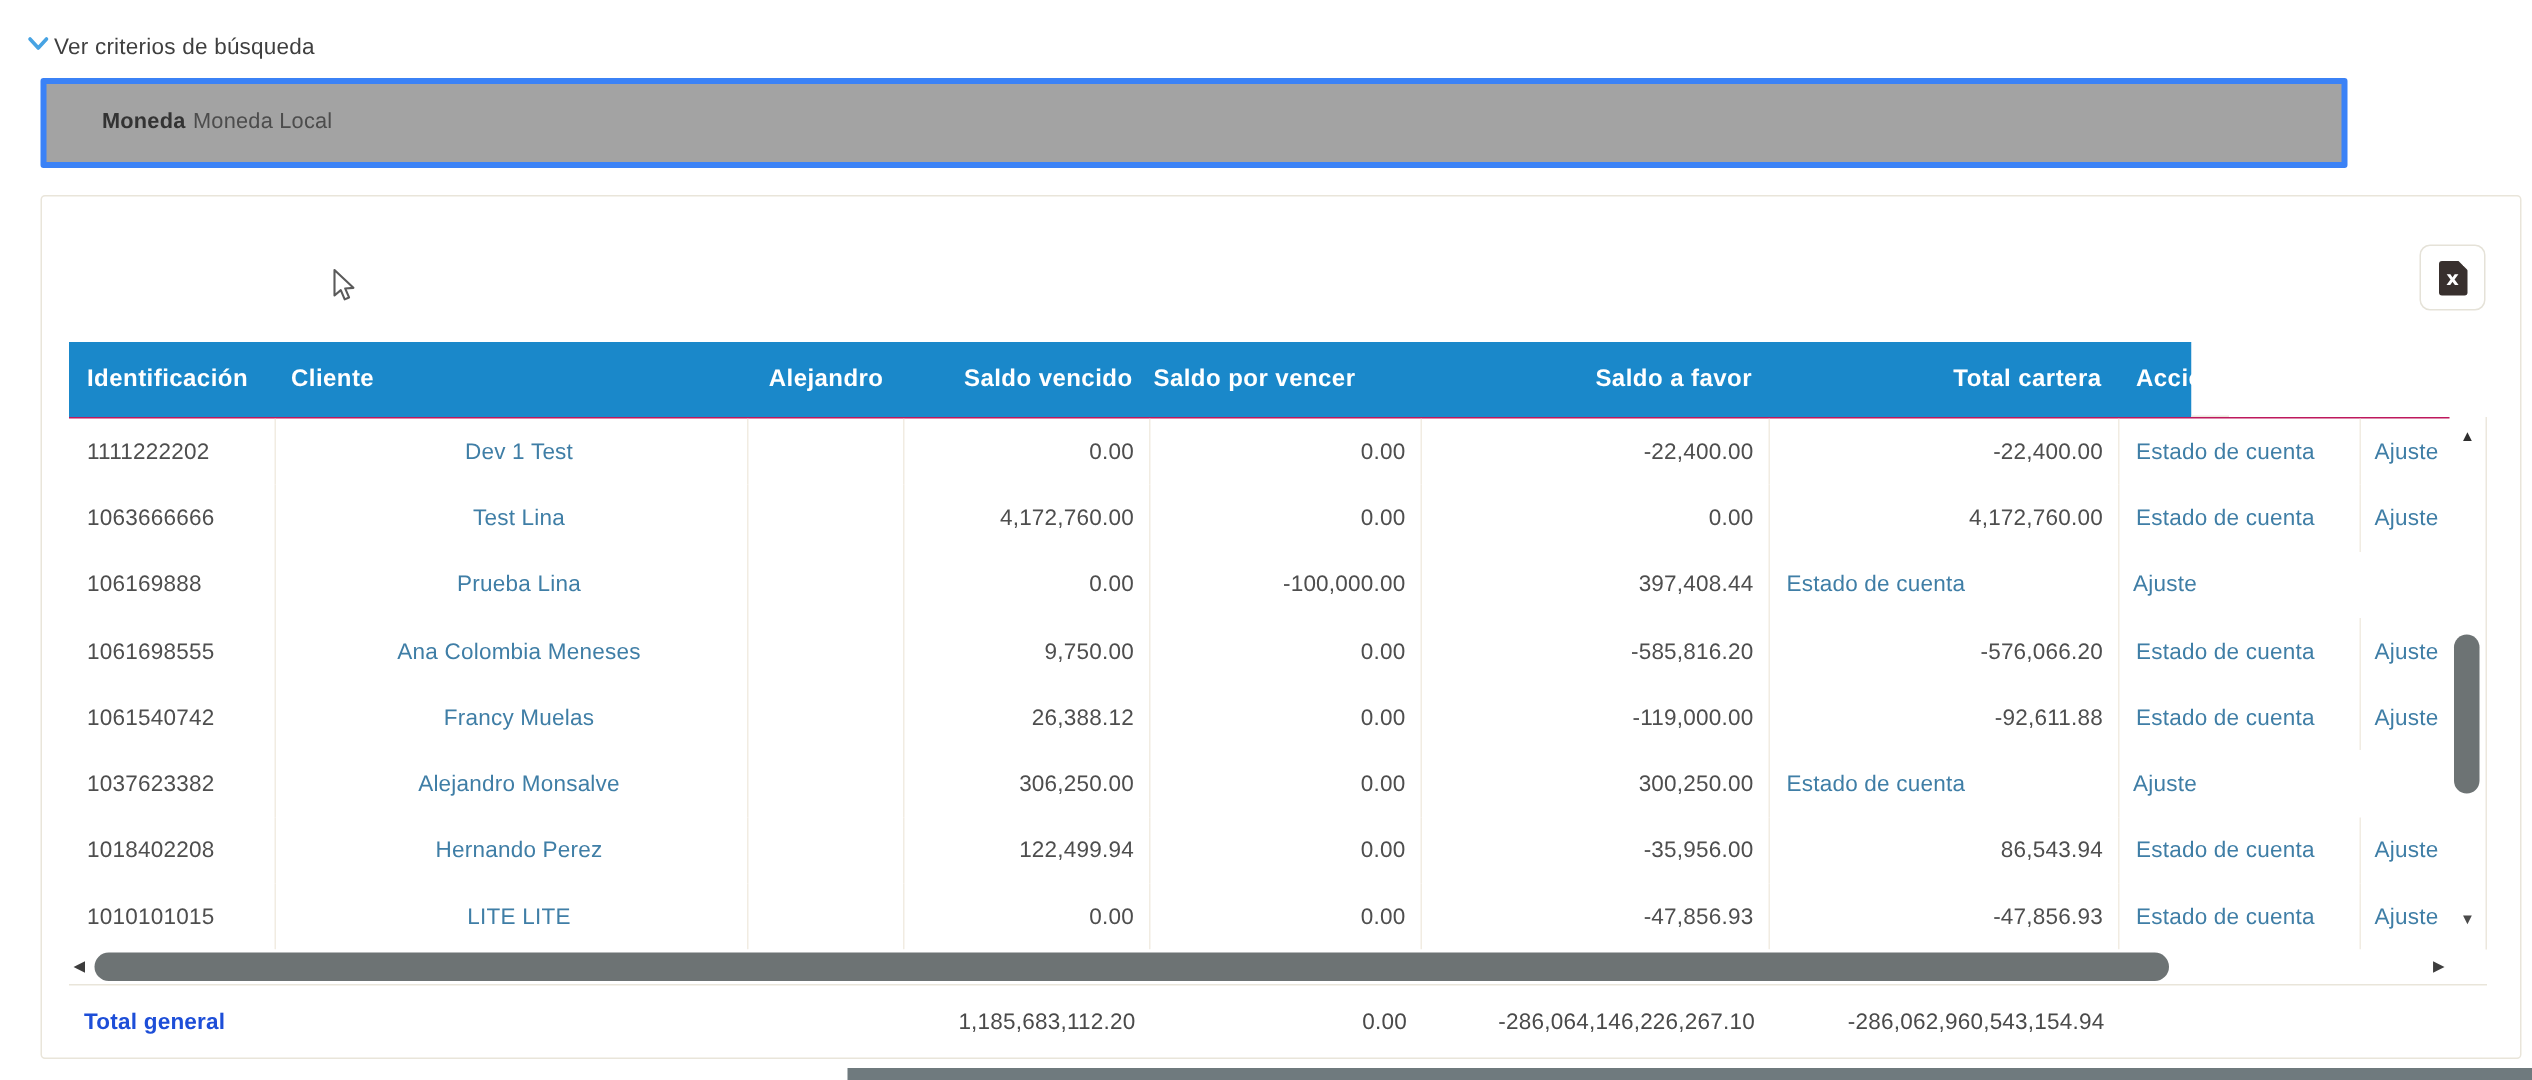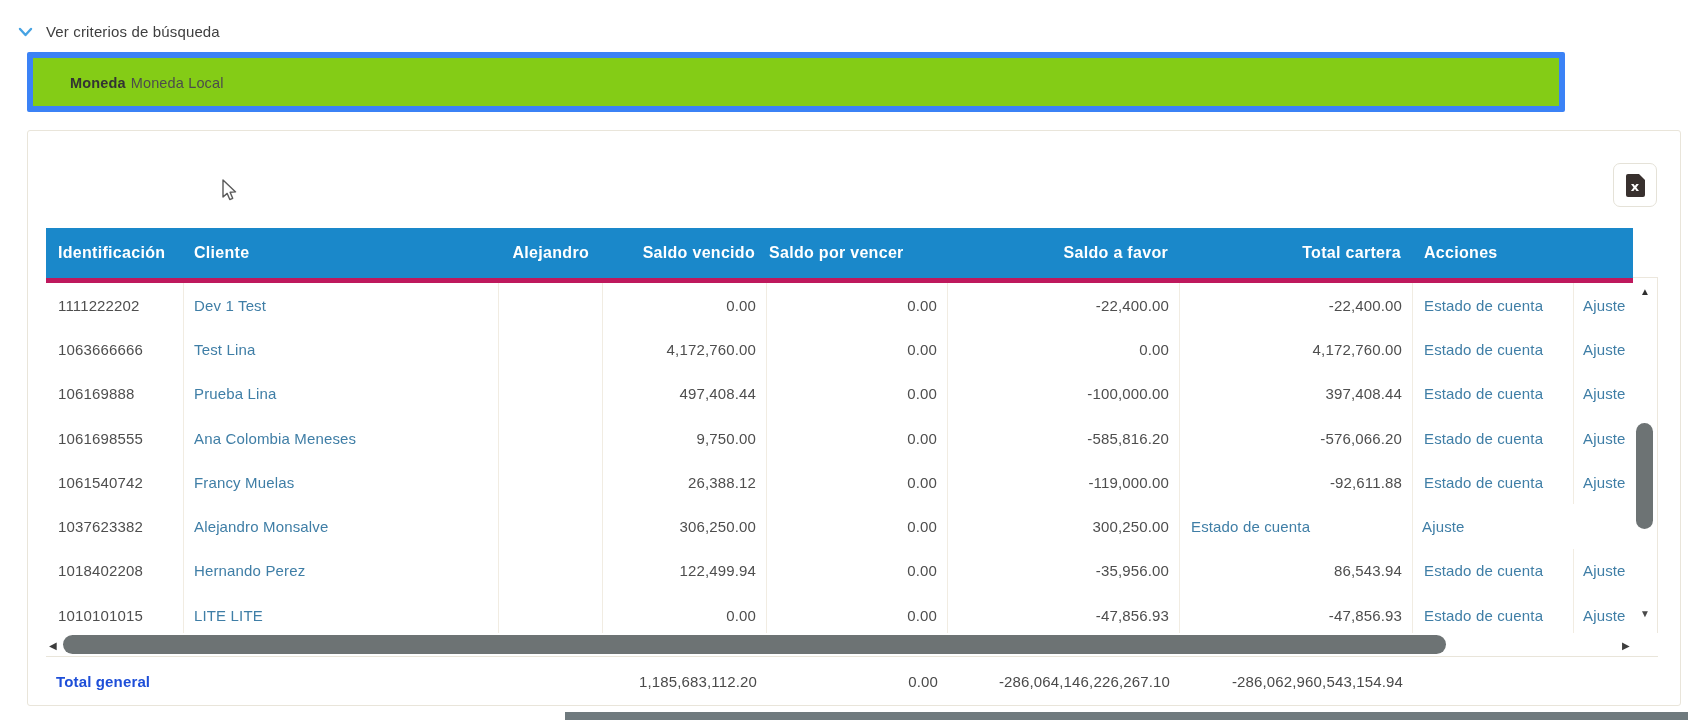--- a/index.html
+++ b/index.html
@@ -3,58 +3,58 @@
 <meta charset="utf-8">
 <style>
   * { margin:0; padding:0; box-sizing:border-box; }
   html,body { width:1688px; height:720px; }
   body {
     position:relative; background:#ffffff; overflow:hidden;
     font-family:"Liberation Sans","DejaVu Sans",sans-serif;
     color:#4e4e4e; letter-spacing:.15px;
   }
   
-  .criteria-toggle { position:absolute; left:18px; top:23px; display:flex; align-items:center; gap:13px;
+  .criteria-toggle { position:absolute; left:18px; top:23px; display:flex; gap:3px;
     font-size:15px; color:#3f3f3f; cursor:pointer; }
   .criteria-box { position:absolute; left:27px; top:52px; width:1538px; height:60px;
-    background:#84cc16; border:6px solid #3b82f6; border-radius:2px; padding:17px 0 0 37px; font-size:14.5px; }
+    background:#a3a3a3; border:4px solid #3b82f6; border-radius:2px; padding:17px 0 0 37px; font-size:14.5px; }
   .crit-label { font-weight:700; color:#333; }
   .crit-value { color:#4c4c4c; margin-left:5px; }
   
   .panel { position:absolute; left:27px; top:130px; width:1654px; height:576px;
     background:#fff; border:1px solid #e9e5da; border-radius:3px; }
   .export-btn { position:absolute; top:32px; right:23px; width:44px; height:44px; background:#fff;
     border:1px solid #e5e2d8; border-radius:7px; display:flex; align-items:center; justify-content:center; cursor:pointer; }
   .xls-icon { position:relative; width:19px; height:23px; background:#38302e; border-radius:2px;
     display:flex; align-items:center; justify-content:center; }
   .xls-icon .fold { position:absolute; top:-1px; right:-1px; width:0; height:0;
     border:4px solid; border-color:#fff #fff transparent transparent; }
   .xls-icon .xl { color:#fff; font-size:13px; font-weight:700; font-family:"DejaVu Sans",sans-serif;
     line-height:1; margin-top:3px; }
   
   .table-wrap { --cols:138px 315px 104px 164px 181px 232px 233px 161px 59px;
     position:absolute; left:18px; top:97px; width:1612px; }
   .head-flex { display:flex; }
-  .t-head { width:1587px; height:50px; background:var(--header-bg,#1a88ca); display:grid;
+  .t-head { width:1415px; height:50px; background:var(--header-bg,#1a88ca); display:grid;
     grid-template-columns:var(--cols); color:#fff; font-size:16px; font-weight:700; letter-spacing:.3px; }
   .hcell { height:100%; display:flex; align-items:center; white-space:nowrap; overflow:hidden; }
   .gutter-head { width:25px; height:50px; background:#fff; border-bottom:1px solid #ece7dd; }
   .h-id { padding-left:12px; } .h-cliente { padding-left:10px; }
   .h-sucursal { justify-content:flex-end; padding-right:14px; }
   .h-venc,.h-favor,.h-total { justify-content:flex-end; padding-right:12px; }
   .h-porv { padding-left:2px; } .h-acciones { padding-left:11px; }
   .body-flex { display:flex; height:355px; }
-  .rows { width:1587px; overflow:hidden; border-top:5px solid #be185d; }
+  .rows { width:1587px; overflow:hidden; border-top:1px solid #be185d; }
   .t-row { display:grid; grid-template-columns:var(--cols); height:44.3px; font-size:15px; }
   .t-row .cell { height:100%; display:flex; align-items:center; border-right:1px solid #f1ece2;
     overflow:hidden; white-space:nowrap; }
   .t-row .cell:last-child { border-right:none;text-align:right; }
   .cell.num { justify-content:flex-end; padding-right:10px; color:#4e4e4e; }
   .c-id { padding-left:12px; color:#4e4e4e; }
-  .c-cliente { padding-left:10px; } .c-estado { padding-left:11px; } .c-ajuste { padding-left:9px; }
+  .c-cliente { padding-left:10px;justify-content:center; } .c-estado { padding-left:11px; } .c-ajuste { padding-left:9px; }
   a.link { color:var(--link,#3f7ea6); text-decoration:none; cursor:pointer; }
   
   .v-scroll { position:relative; width:25px; border-right:1px solid #ece7dd; }
   .v-up { position:absolute; top:9px; left:50%; transform:translateX(-50%); font-size:10px; color:#2e2e2e; line-height:1; cursor:pointer; }
   .v-thumb { position:absolute; top:145px; left:3px; width:17px; height:106px; border-radius:9px;
     background:var(--scrollbar-thumb,#6d7374); cursor:pointer; }
   .v-down { position:absolute; bottom:14px; left:50%; transform:translateX(-50%); font-size:10px; color:#4a4a4a; line-height:1; cursor:pointer; }
   
   .h-scroll { position:relative; width:1612px; height:24px; border-bottom:1px solid #e9e5da; }
   .h-left { position:absolute; left:3px; top:50%; transform:translateY(-50%); font-size:10px; color:#3d3d3d; cursor:pointer; }
@@ -145,21 +145,20 @@
               <a class="link">Ajuste</a>
             </div>
   </div>
 
   <div class="t-row">
     <div class="cell c-id">106169888</div>
     <div class="cell c-cliente">
               <a class="link">Prueba Lina</a>
             </div>
     <div class="cell"></div>
-    <div class="cell num">497,408.44</div>
     <div class="cell num">0.00</div>
     <div class="cell num">-100,000.00</div>
     <div class="cell num">397,408.44</div>
     <div class="cell c-estado">
               <a class="link">Estado de cuenta</a>
             </div>
     <div class="cell c-ajuste">
               <a class="link">Ajuste</a>
             </div>
   </div>

